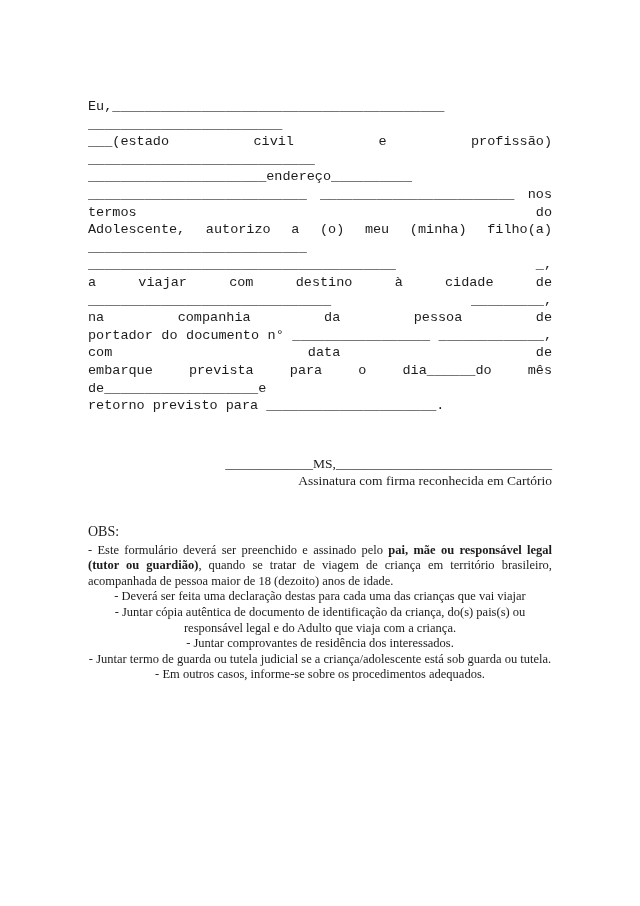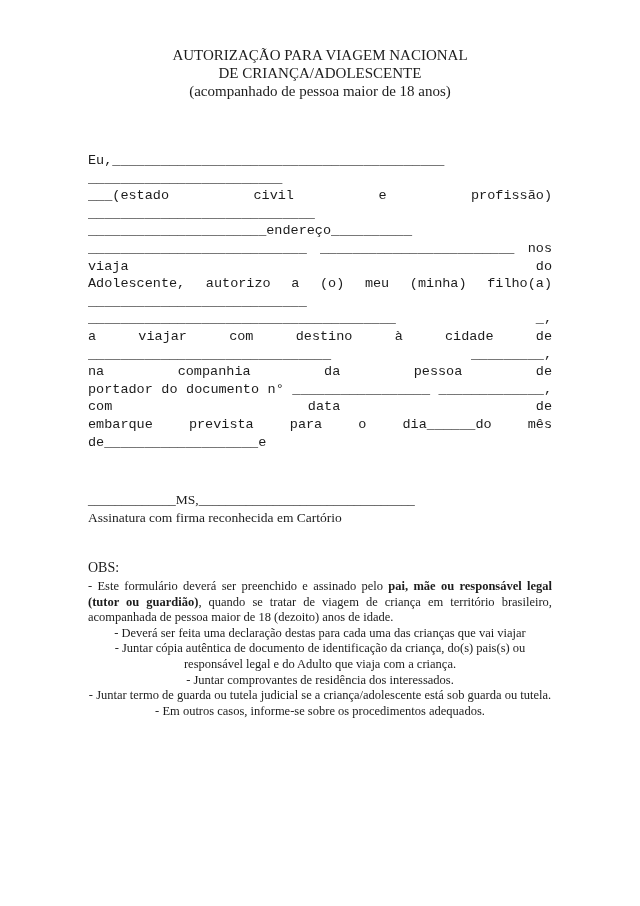--- a/index.html
+++ b/index.html
@@ -28,21 +28,21 @@
     font-size: 13.5px;
     line-height: 17.6px;
   }
   .ln { min-height: 17.6px; font-family: Liberation Mono, monospace; }
   .jl {
     text-align: justify;
     text-align-last: justify;
   }
   .sig-block {
     margin-top: 40px;
-    text-align: left;
+    text-align: right;
     font-size: 13.5px;
     line-height: 17.5px;
   }
   .obs-heading {
     margin-top: 33px;
     font-size: 14px;
     line-height: 18px;
   }
   .obs-heading .u { }
   .obs-list {
@@ -53,37 +53,33 @@
   .obs-item { text-align: center; }
   .obs-item.j { text-align: justify; }
   .b { font-weight: bold; }
 </style>
 </head>
 <body>
 
 <div class="page">
   <div class="content">
 
-    <div class="title-block">
-      <div>AUTORIZAÇÃO PARA VIAGEM NACIONAL</div>
-      <div>DE CRIANÇA/ADOLESCENTE</div>
-      <div>(acompanhado de pessoa maior de 18 anos)</div>
-    </div>
 
     <div class="body-par">
       <div class="ln jl">Eu,_________________________________________ ________________________</div>
       <div class="ln jl">___(estado civil e profissão)</div>
       <div class="ln jl">____________________________ ______________________endereço__________</div>
-      <div class="ln jl">___________________________ ________________________ nos viaja do</div>
+      <div class="ln jl">___________________________ ________________________ nos termos do</div>
       <div class="ln jl">Adolescente, autorizo a (o) meu (minha) filho(a)</div>
       <div class="ln jl">___________________________ ______________________________________ _,</div>
       <div class="ln jl">a viajar com destino à cidade de ______________________________ _________,</div>
       <div class="ln jl">na companhia da pessoa de</div>
       <div class="ln jl">portador do documento n° _________________ _____________, com data de</div>
       <div class="ln jl">embarque prevista para o dia______do mês de___________________e</div>
+      <div class="ln">retorno previsto para _____________________.</div>
     </div>
 
     <div class="sig-block">
       <div>_____________MS,________________________________</div>
       <div>Assinatura com firma reconhecida em Cartório</div>
     </div>
 
     <div class="obs-heading"><span class="u">OBS</span><span>:</span></div>
 
     <div class="obs-list">

